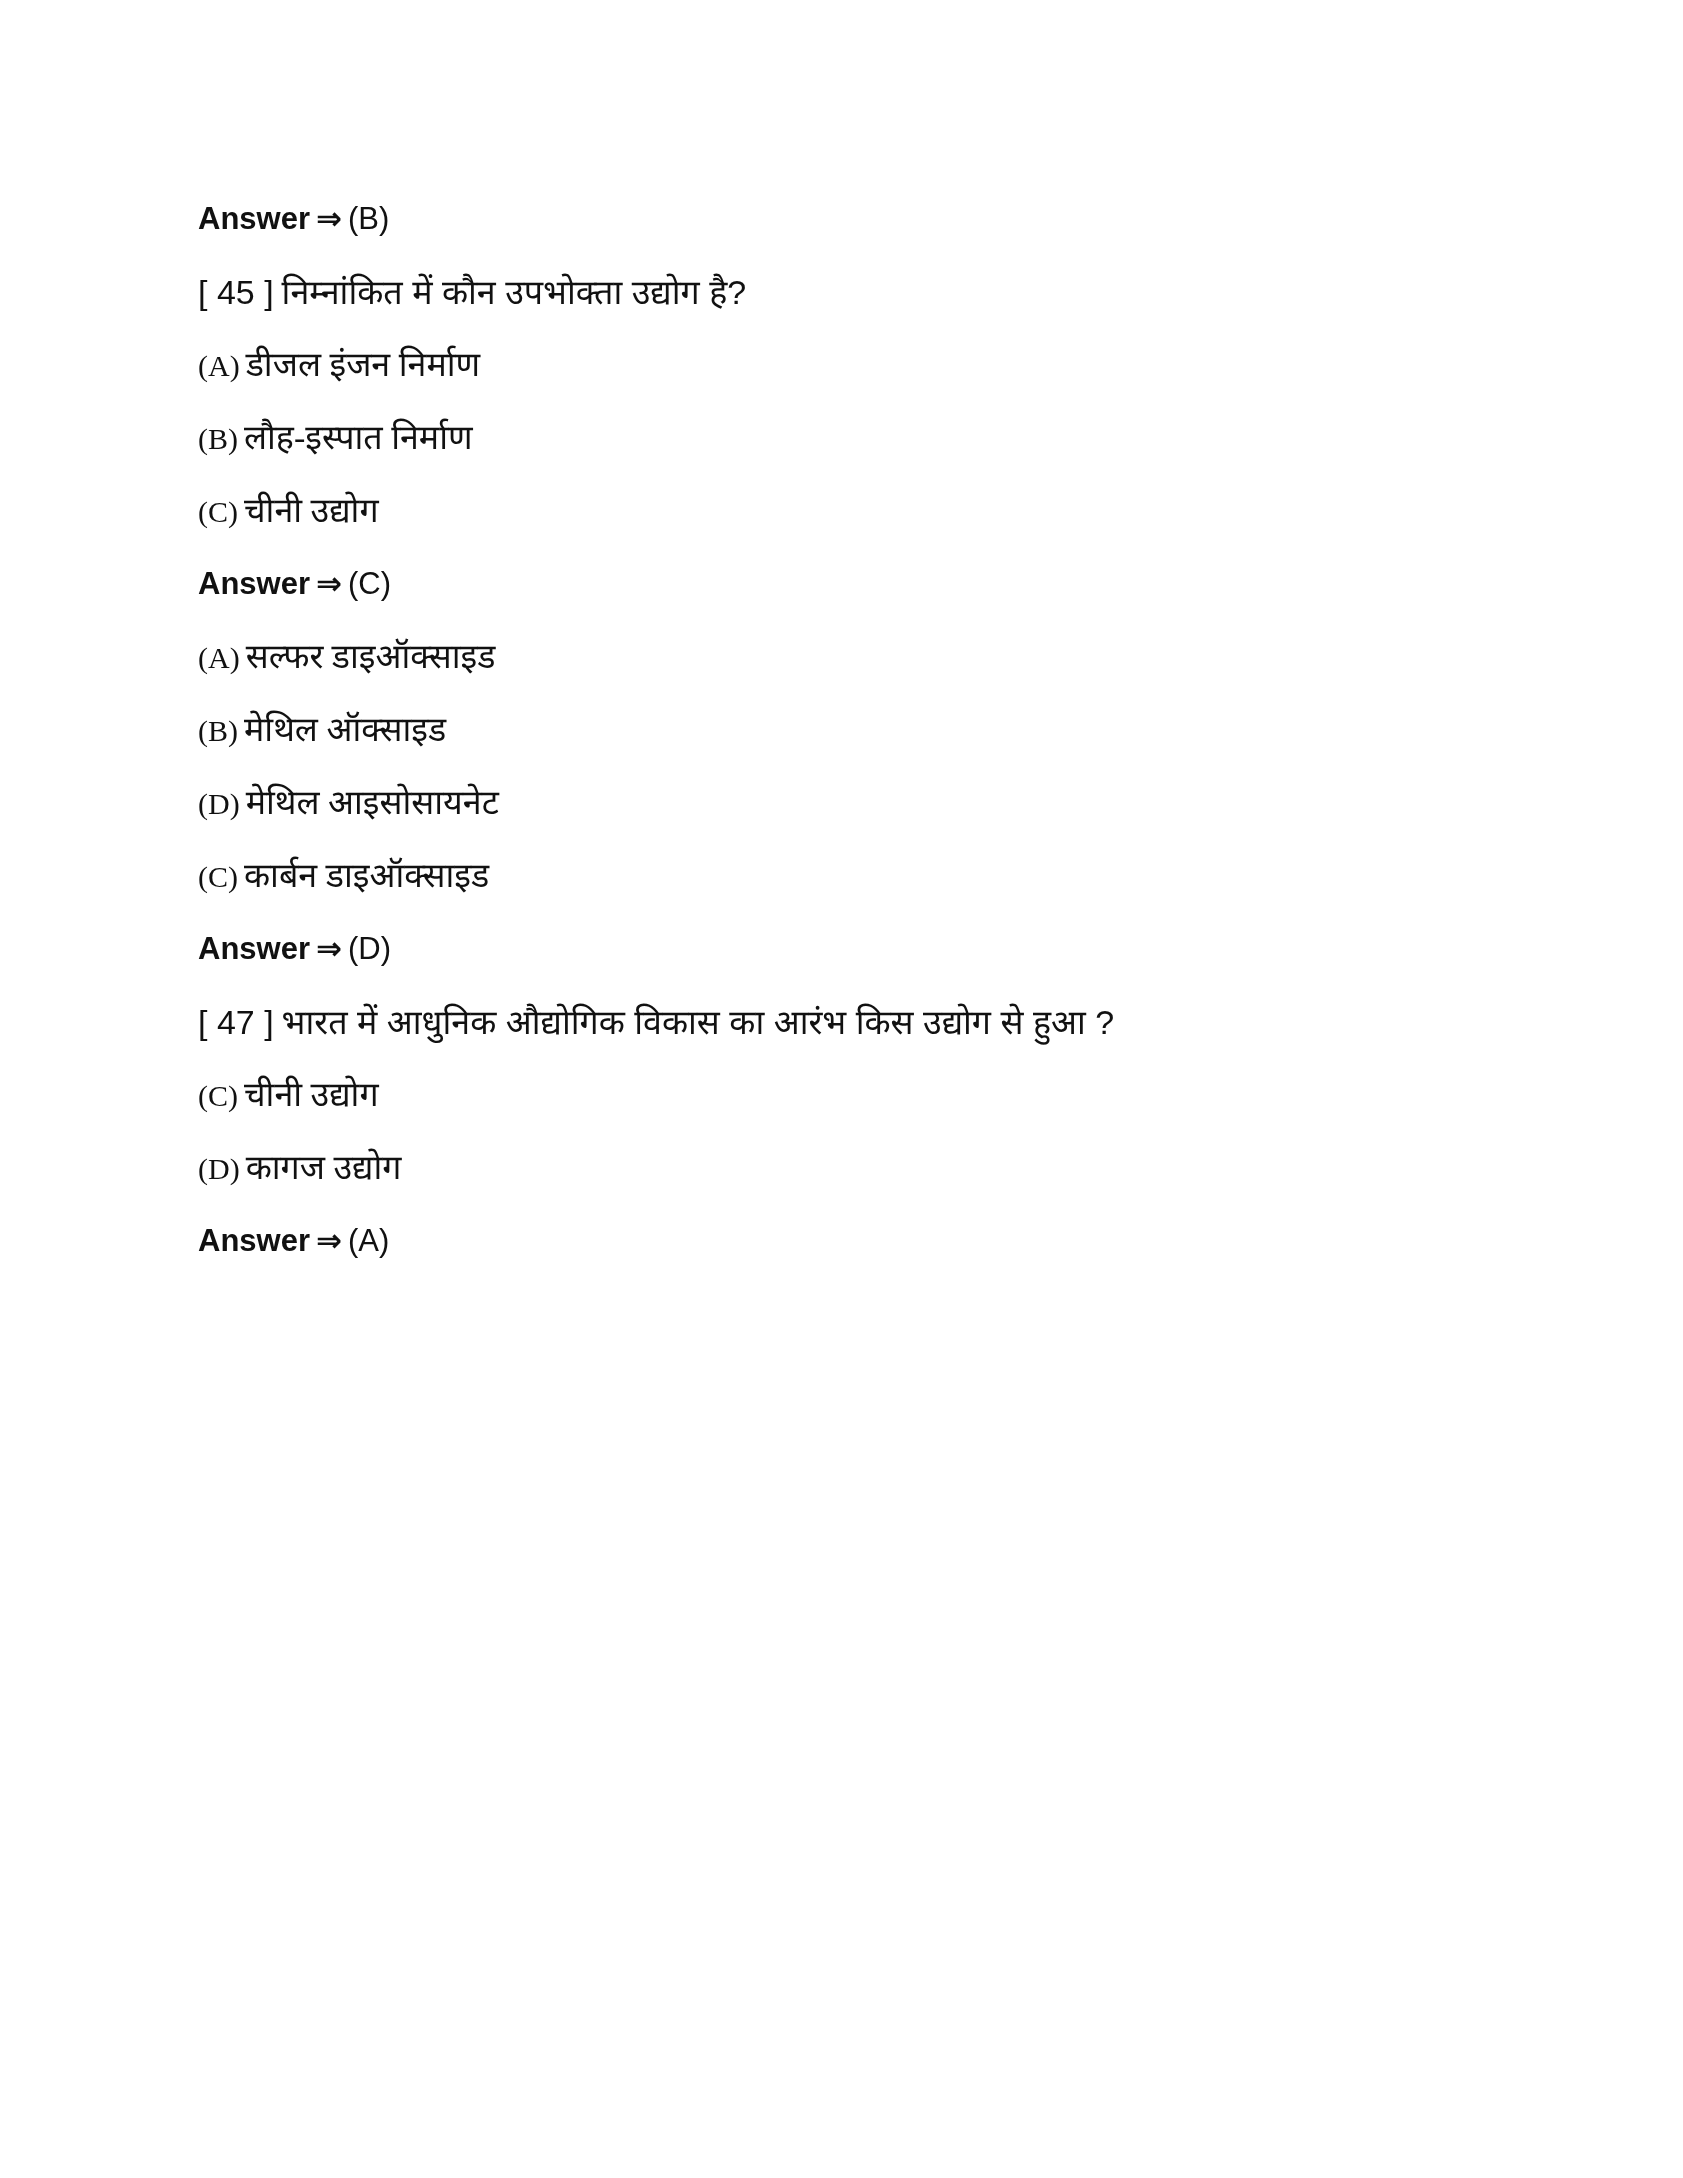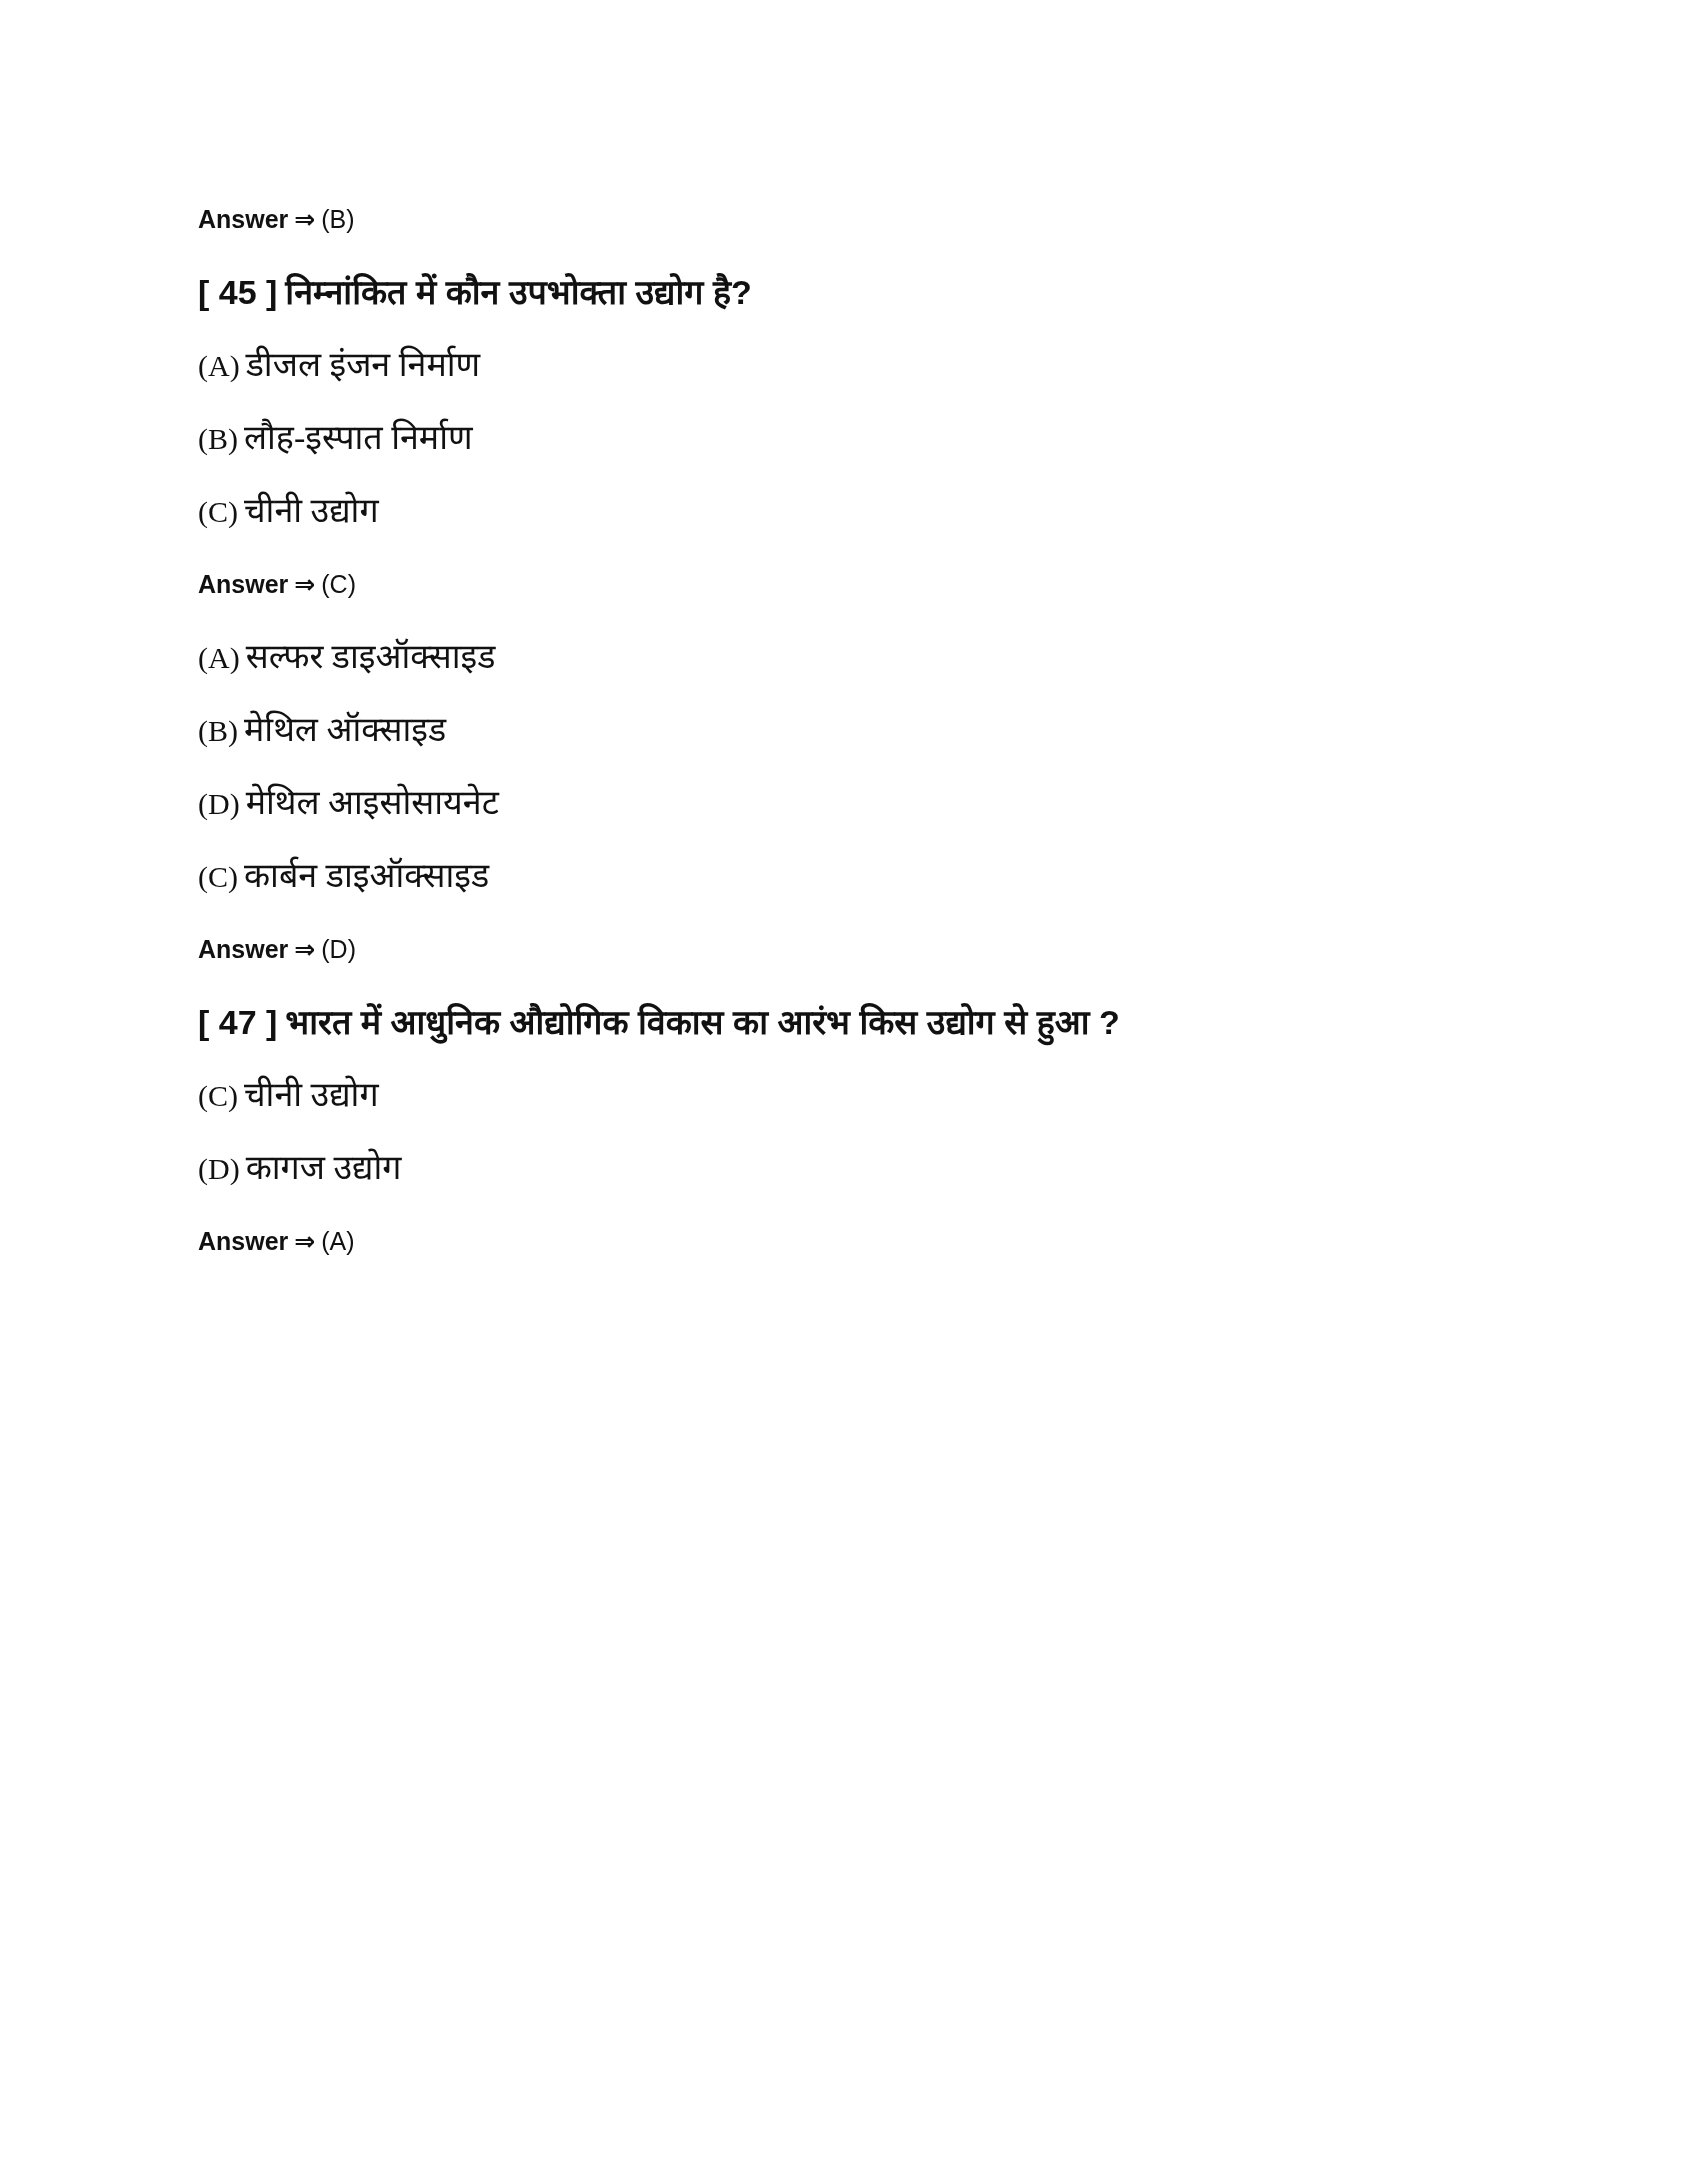--- a/index.html
+++ b/index.html
@@ -20,32 +20,32 @@
       left: 198px;
       top: 194px;
       width: 1307px;
     }
     .line {
       height: 73px;
       line-height: 50px;
       white-space: nowrap;
     }
     .answer {
-      font-size: 25px;
+      font-size: 31px;
     }
     .answer .ans-label {
       font-weight: bold;
     }
     .answer .ans-arrow {
       font-weight: bold;
       margin: 0 6px;
     }
     .question {
       font-size: 34px;
-      font-weight: bold;
+      font-weight: normal;
     }
     .question .qnum {
       margin-right: 8px;
     }
     .option {
       font-size: 34px;
       font-family: Liberation Serif, serif;
     }
     .option .opt-letter {
       font-size: 30px;

